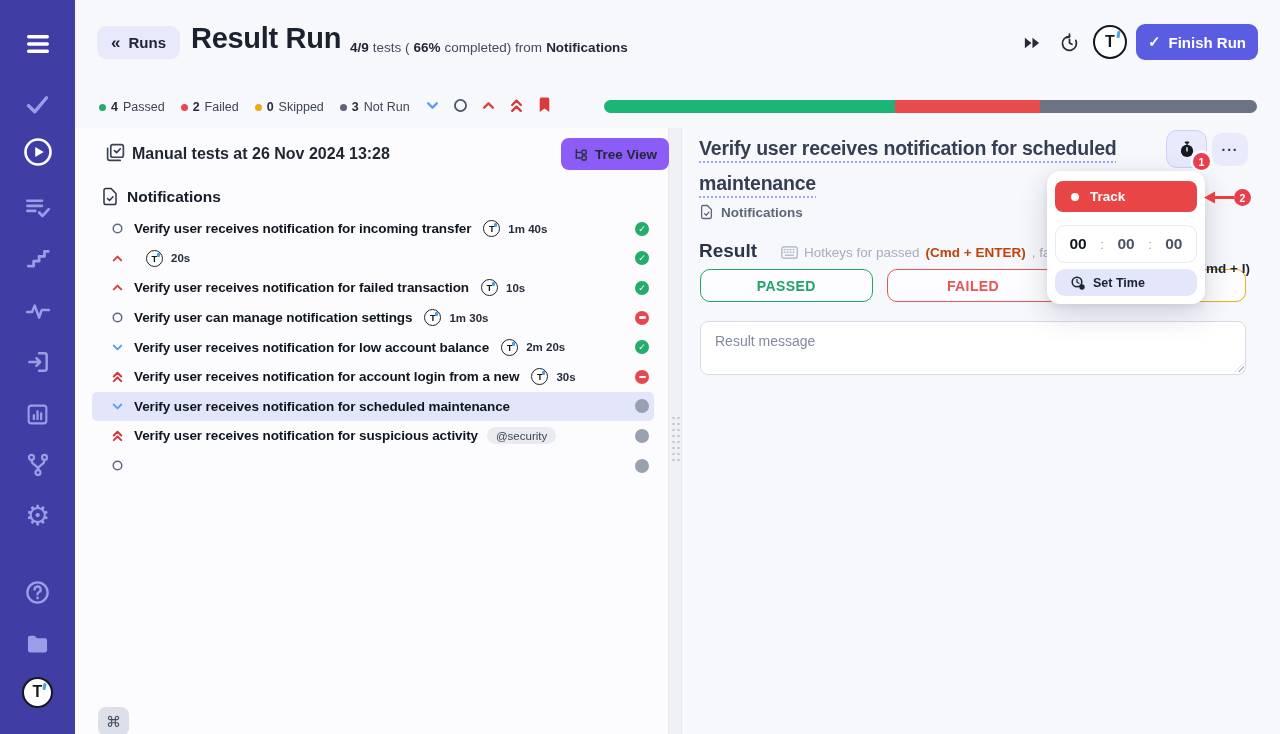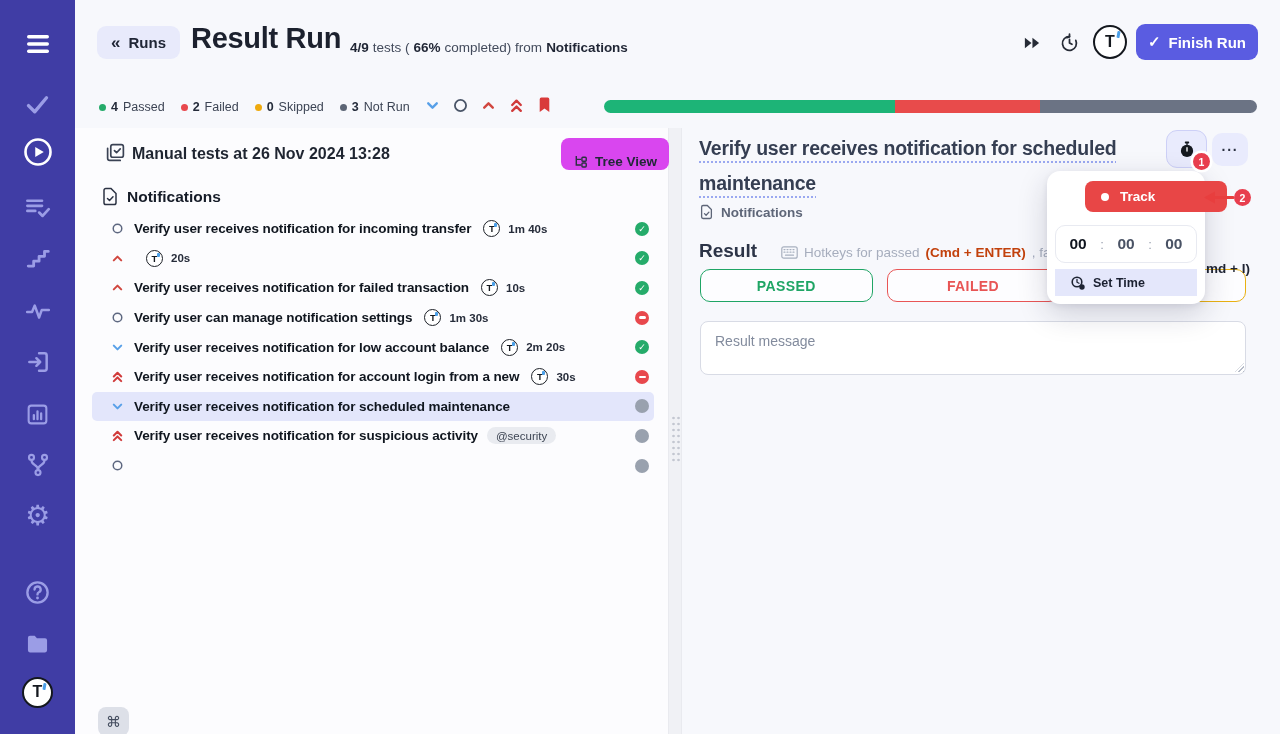--- a/index.html
+++ b/index.html
@@ -34,21 +34,21 @@
   .filter-btn { width:16px; height:16px; display:flex; align-items:center; justify-content:center; cursor:pointer; }
   #progress { left:604px; top:100px; width:653px; height:13px; border-radius:7px; overflow:hidden; display:flex; }
   #progress .seg { height:100%; }
 
   
   #left-panel-bg { left:75px; top:128px; width:593px; bottom:0; background:#fcfcfe; }
   #splitter { left:668px; top:128px; width:14px; bottom:0; background:#f0f1f5; border-left:1px solid #e9eaef; border-right:1px solid #e9eaef; cursor:col-resize; }
   #splitter .grip { position:absolute; left:2px; top:287px; width:9px; height:48px; background-image:radial-gradient(#c3c7d1 1px, transparent 1.3px); background-size:5px 6px; }
   #run-header-icon { left:105px; top:142px; }
   #run-title { left:132px; top:145px; font-size:16px; font-weight:600; color:#1f2531;text-align:right; }
-  #tree-view-btn { left:561px; top:138px; height:31px; padding:16px 12px; border-radius:8px; background:#d946ef; display:flex; gap:7px; font-size:13.5px; font-weight:700; color:#222838; cursor:pointer; }
+  #tree-view-btn { left:561px; top:138px; height:31px; padding:16px 12px; border-radius:8px; background:#8b5cf6; display:flex; align-items:center; gap:7px; font-size:13.5px; font-weight:700; color:#222838; cursor:pointer; }
   #group-icon { left:102px; top:187px; }
   #group-label { left:127px; top:188px; font-size:15.5px; font-weight:700; color:#161c28; }
 
   #test-list { left:92px; top:214px; width:562px; }
   .trow { height:29.6px; display:flex; align-items:center; padding:0 5px 0 18px; border-radius:5px; cursor:pointer; }
   .trow.selected { background:#e3e6fb; }
   .prio { width:14px; height:14px; margin-right:10px; display:flex; align-items:center; justify-content:center; flex:none; }
   .ttitle { font-size:13.5px; font-weight:600; color:#10161f; letter-spacing:-0.1px; white-space:nowrap; }
   .tlogo { width:17px; height:17px; border:1.4px solid #1c2027; border-radius:50%; background:#fff; margin-left:12px; display:inline-flex; align-items:center; justify-content:center; font-size:9.5px; font-weight:800; color:#14181e; position:relative; flex:none; }
   .tlogo i { position:absolute; width:2.5px; height:4px; background:#4a9fe8; right:2.5px; top:2px; border-radius:1px; }
@@ -79,28 +79,28 @@
   #third-btn  { border:1.7px solid #e9b112; color:transparent; }
   #result-message { left:700px; top:321px; width:546px; height:54px; border:1px solid #d8dbe5; border-radius:8px; background:#fff; padding:11px 14px; font-size:14px; font-family:inherit; color:#333a49; resize:none; outline:none; }
   #result-message::placeholder { color:#828b9d; }
   #resize-grip { left:1235px; top:363px; width:9px; height:9px; pointer-events:none;
     background:repeating-linear-gradient(135deg, transparent 0 2px, #b6bcc8 2px 3.2px); clip-path:polygon(100% 0, 100% 100%, 0 100%); }
 
   
   #stopwatch-btn { left:1166px; top:130px; width:41px; height:38px; background:#e9ebfd; border:1.5px solid #cdd0f7; border-radius:11px; display:flex; align-items:center; justify-content:center; cursor:pointer; z-index:9; }
   #more-btn { left:1212px; top:133px; width:36px; height:33px; background:#e9ebfd; border-radius:10px; display:flex; align-items:center; justify-content:center; font-size:14px; font-weight:800; letter-spacing:1px; color:#2a3040; cursor:pointer; }
   #timer-popup { left:1047px; top:171px; width:158px; height:133px; background:#fff; border-radius:13px; box-shadow:0 10px 30px rgba(25,30,60,.18), 0 2px 6px rgba(25,30,60,.08); z-index:10; }
-  #track-btn { position:absolute; left:8px; top:10px; width:142px; height:31px; background:#e84646; border:none; border-radius:8px; display:flex; align-items:center; padding-left:16px; gap:11px; cursor:pointer;margin-left:30px; }
+  #track-btn { position:absolute; left:8px; top:10px; width:142px; height:31px; background:#e84646; border:none; border-radius:8px; display:flex; align-items:center; padding-left:16px; gap:11px; cursor:pointer; }
   #track-btn .rec-dot { width:8px; height:8px; border-radius:50%; background:#fff; }
   #track-btn .lbl { color:#fff; font-size:13.5px; font-weight:700; }
   #time-box { position:absolute; left:8px; top:54px; width:142px; height:38px; border:1.5px solid #e8eaf1; border-radius:10px; display:flex; align-items:center; justify-content:space-evenly; font-size:15.5px; }
   #time-box .th { font-weight:800; color:#10151f; cursor:text; }
   #time-box .tm, #time-box .ts { font-weight:600; color:#4a5365; cursor:text; }
   #time-box .sep { color:#9aa1b0; font-size:13px; }
-  #set-time-btn { position:absolute; left:8px; top:98px; width:142px; height:27px; background:#e4e7fb; border:none; border-radius:0; display:flex; align-items:center; padding-left:16px; gap:8px; font-size:12.5px; font-weight:700; color:#1a2030; cursor:pointer; }
+  #set-time-btn { position:absolute; left:8px; top:98px; width:142px; height:27px; background:#e4e7fb; border:none; border-radius:10px; display:flex; align-items:center; padding-left:16px; gap:8px; font-size:12.5px; font-weight:700; color:#1a2030; cursor:pointer; }
   .ann-badge { position:absolute; width:17px; height:17px; border-radius:50%; background:#e83e4e; color:#fff; font-size:10.5px; font-weight:700; display:flex; align-items:center; justify-content:center; z-index:11; }
   #ann-badge-1 { left:1193px; top:153px; box-shadow:0 0 0 2.5px #fff; }
   #ann-badge-2 { left:1234px; top:189px; }
   #ann-arrow { left:1204px; top:190px; z-index:11; }
 </style>
 </head>
 <body>
 
 <nav id="sidebar">
     <div class="side-icon" style="top: 28px;">

